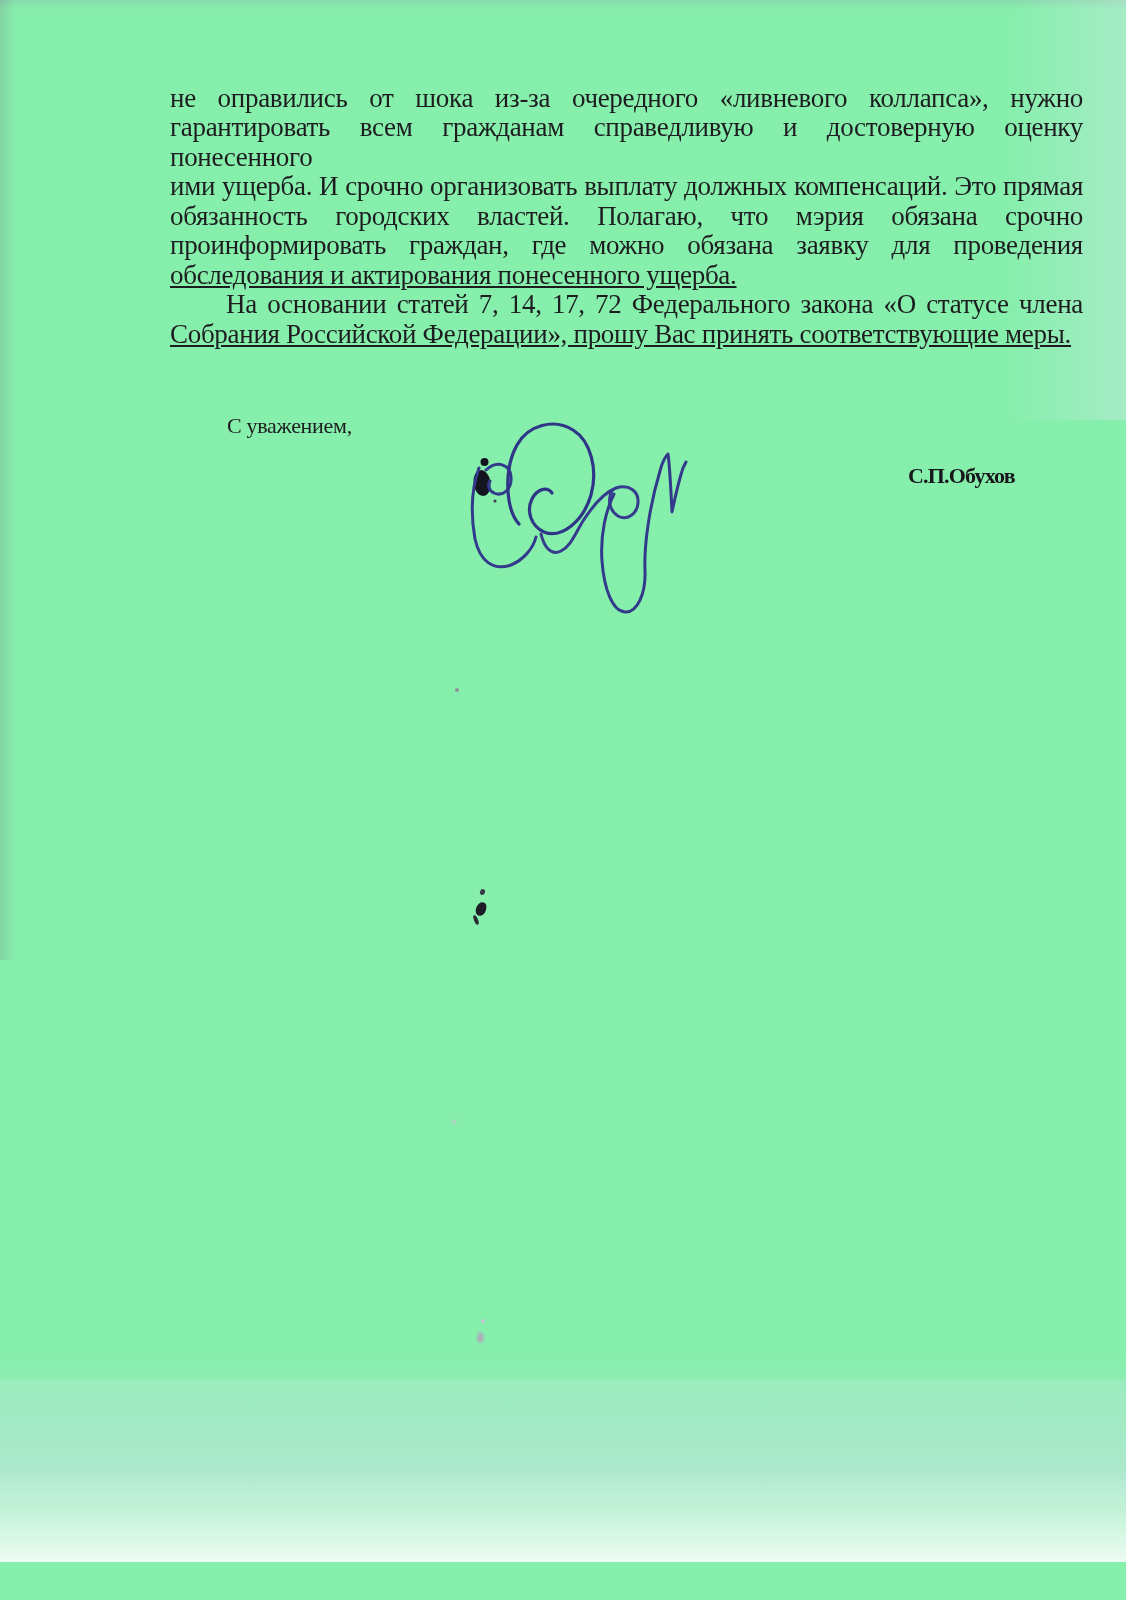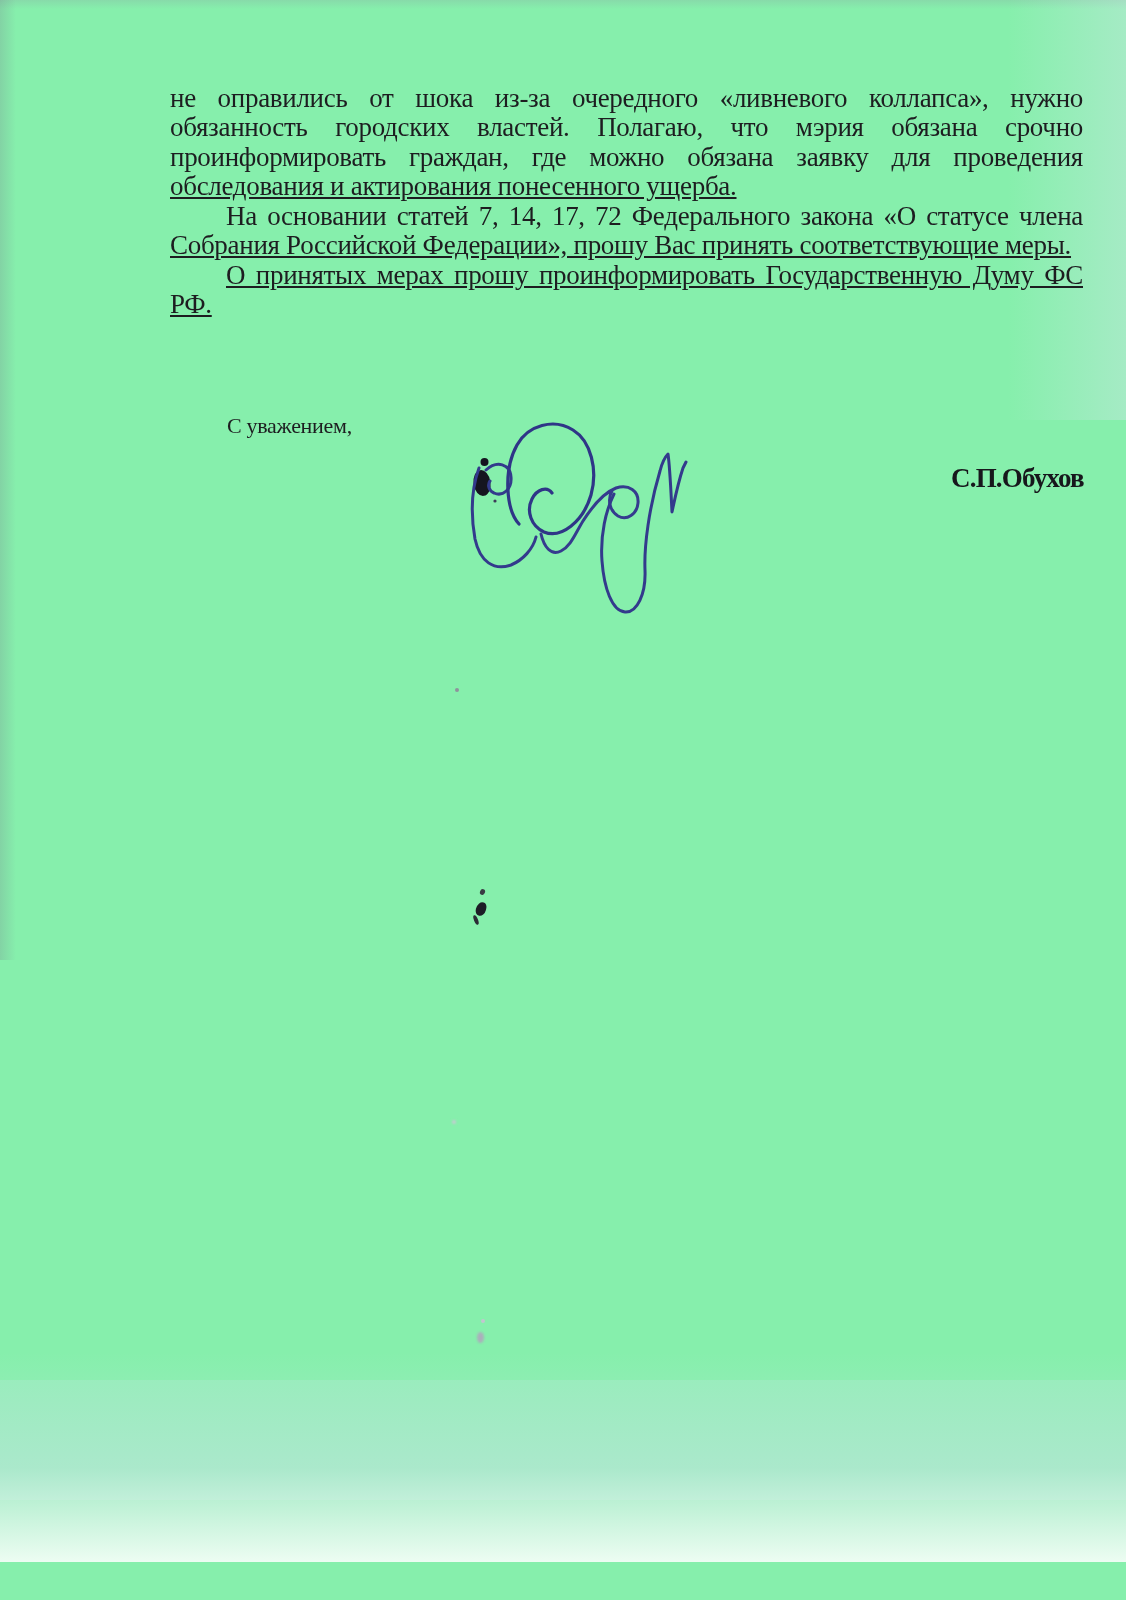--- a/index.html
+++ b/index.html
@@ -28,21 +28,21 @@
   
   .body-text{
     position:absolute;left:170px;top:84px;width:913px;
     font-size:27px;line-height:29.45px;letter-spacing:-0.3px;
   }
   .line{text-align:justify;text-align-last:justify;}
   .line.last{text-align-last:left;text-decoration:underline;}
   .line.indent{text-indent:56px;}
 
   .closing{position:absolute;left:227px;top:413px;font-size:22px;letter-spacing:-0.3px;}
-  .signatory{position:absolute;left:951px;top:463px;font-size:27px;font-weight:bold;letter-spacing:-0.8px;color:#17171c;}
+  .signatory{position:absolute;left:908px;top:463px;font-size:22px;font-weight:bold;letter-spacing:-0.8px;color:#17171c;}
 
   .signature{position:absolute;left:440px;top:398px;width:260px;height:230px;}
 
   
   .speck{position:absolute;border-radius:50%;}
   .speck-a{left:455px;top:688px;width:4px;height:4px;background:#8f939c;filter:blur(.4px);}
   .speck-b1{left:480px;top:889px;width:5px;height:6px;background:#3a3a44;transform:rotate(20deg);}
   .speck-b2{left:476px;top:902px;width:10px;height:14px;background:#1d1d26;border-radius:60% 40% 55% 45%;transform:rotate(14deg);}
   .speck-b3{left:474px;top:915px;width:4px;height:10px;background:#2b2b35;transform:rotate(-22deg);}
   .speck-c1{left:481px;top:1319px;width:4px;height:4px;background:#c2c6cf;filter:blur(.5px);}
@@ -55,26 +55,27 @@
 <div class="page">
 
   <div class="edge-top"></div>
   <div class="edge-left"></div>
   <div class="wash-right"></div>
   <div class="wash-mid"></div>
   <div class="wash-bottom"></div>
 
   <div class="body-text">
     <div class="line">не оправились от шока из-за очередного «ливневого коллапса», нужно</div>
+    <div class="line">гарантировать всем гражданам справедливую и достоверную оценку понесенного</div>
+    <div class="line">ими ущерба. И срочно организовать выплату должных компенсаций. Это прямая</div>
     <div class="line">обязанность городских властей. Полагаю, что мэрия обязана срочно</div>
     <div class="line">проинформировать граждан, где можно обязана заявку для проведения</div>
     <div class="line last">обследования и актирования понесенного ущерба.</div>
     <div class="line indent">На основании статей 7, 14, 17, 72 Федерального закона «О статусе члена</div>
     <div class="line last">Собрания Российской Федерации», прошу Вас принять соответствующие меры.</div>
-    <div class="line indent last">О принятых мерах прошу проинформировать Государственную Думу ФС РФ.</div>
   </div>
 
   <div class="closing">С уважением,</div>
 
   <svg class="signature" viewBox="0 0 260 230" xmlns="http://www.w3.org/2000/svg">
 
     <ellipse cx="42" cy="85" rx="8.5" ry="13" fill="#15151f" transform="rotate(-8 42 85)"></ellipse>
     <circle cx="44.5" cy="64" r="4" fill="#15151f"></circle>
     <circle cx="55" cy="103" r="1.6" fill="#3c3c58"></circle>
 

